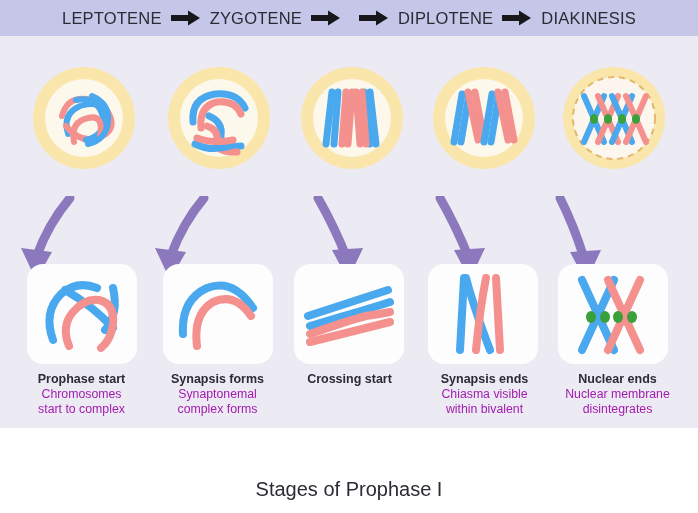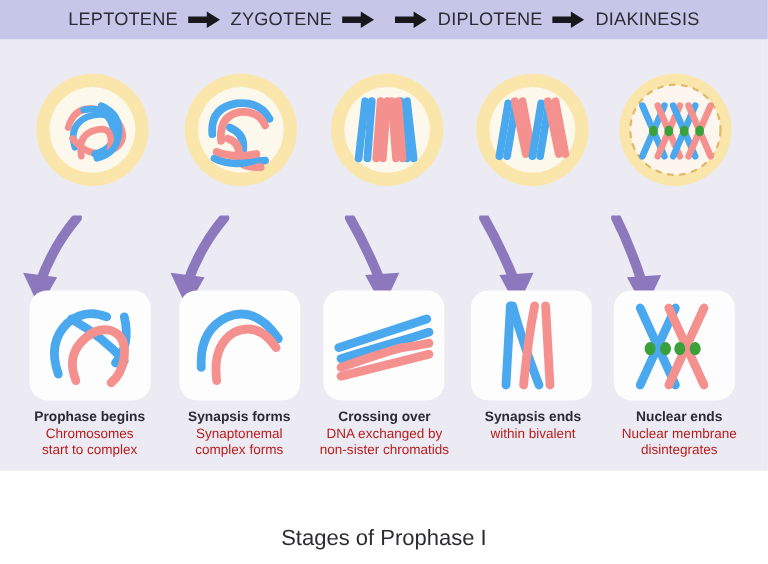--- a/index.html
+++ b/index.html
@@ -87,21 +87,21 @@
   .caption-title {
     font-size: 12.5px;
     font-weight: bold;
     color: #2b2b33;
     line-height: 15px;
     white-space: nowrap;
   }
   .caption-body {
     font-size: 12.3px;
     font-weight: 400;
-    color: #b91c1c;
+    color: #a21caf;
     line-height: 15px;
   }
   .caption-body div { white-space: nowrap; }
 
   
   #figure-title {
     position: absolute;
     left: 0;
     top: 478px;
     width: 698px;
@@ -324,46 +324,43 @@
       <g fill="#3aa03a">
         <ellipse cx="33" cy="53" rx="5" ry="6"></ellipse>
         <ellipse cx="47" cy="53" rx="5" ry="6"></ellipse>
         <ellipse cx="60" cy="53" rx="5" ry="6"></ellipse>
         <ellipse cx="74" cy="53" rx="5" ry="6"></ellipse>
       </g>
     </svg>
   </div>
 
   <div class="caption" style="left:9px;">
-    <div class="caption-title">Prophase begins</div>
+    <div class="caption-title">Prophase start</div>
     <div class="caption-body">
       <div>Chromosomes</div>
       <div>start to complex</div>
     </div>
   </div>
 
   <div class="caption" style="left:145px;">
     <div class="caption-title">Synapsis forms</div>
     <div class="caption-body">
       <div>Synaptonemal</div>
       <div>complex forms</div>
     </div>
   </div>
 
   <div class="caption" style="left:277px;">
-    <div class="caption-title">Crossing over</div>
-    <div class="caption-body">
-      <div>DNA exchanged by</div>
-      <div>non-sister chromatids</div>
-    </div>
+    <div class="caption-title">Crossing start</div>
   </div>
 
   <div class="caption" style="left:412px;">
     <div class="caption-title">Synapsis ends</div>
     <div class="caption-body">
+      <div>Chiasma visible</div>
       <div>within bivalent</div>
     </div>
   </div>
 
   <div class="caption" style="left:545px;">
     <div class="caption-title">Nuclear ends</div>
     <div class="caption-body">
       <div>Nuclear membrane</div>
       <div>disintegrates</div>
     </div>

